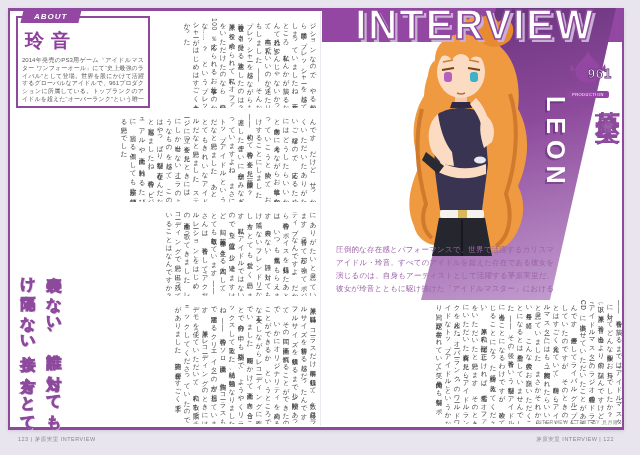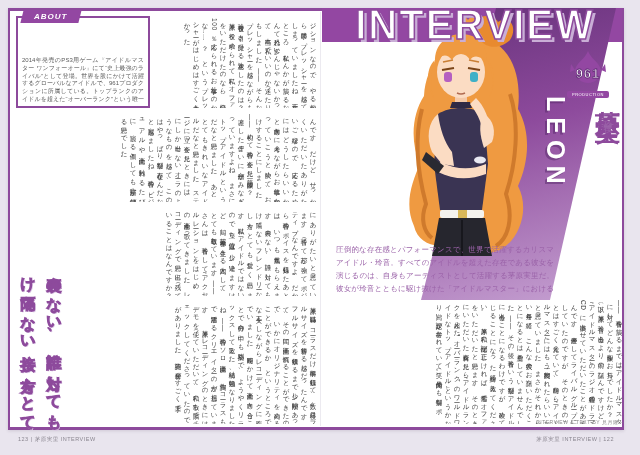--- a/index.html
+++ b/index.html
@@ -37,21 +37,21 @@
   .wedge{position:absolute;left:322px;top:8px;width:300px;height:292px;
          background:linear-gradient(165deg,#5f2d74 0%,#8d4a9c 45%,#c7a3d3 100%);
          clip-path:polygon(58% 0,98% 0,76% 100%,33% 100%);}
   .interview-header{position:absolute;left:328px;top:3px;width:294px;height:44px;text-align:center;
         font-size:40px;line-height:42px;font-weight:bold;color:#ffffff;letter-spacing:2px;
         -webkit-text-stroke:1.5px #8d4a9c;text-shadow:3px 3px 0 #c9aed6;transform:scaleY(1.04);}
   .char-art{position:absolute;left:360px;top:14px;width:208px;height:242px;}
 
   .logo-961{position:absolute;left:567px;top:50px;width:42px;height:54px;text-align:center;}
   .logo-961 .flame{position:relative;width:42px;height:40px;}
-  .logo-961 .num{position:absolute;left:0;top:16px;width:42px;text-align:center;
+  .logo-961 .num{position:absolute;left:12px;top:16px;width:42px;text-align:center;
         font-size:13px;font-weight:bold;color:#fff;-webkit-text-stroke:0.8px #5f2d74;letter-spacing:1px;}
   .logo-961 .cap{display:block;margin-top:1px;font-size:4px;color:#fff;background:#9347a2;
         border-radius:2px;padding:1px 0;letter-spacing:0.5px;}
 
   .leon-v{position:absolute;left:541px;top:96px;height:160px;writing-mode:vertical-rl;
           font-size:25px;font-weight:bold;color:#ffffff;letter-spacing:6px;
           text-shadow:2px 2px 0 rgba(80,35,100,.45);}
   .actor{position:absolute;left:592px;top:90px;height:230px;writing-mode:vertical-rl;text-align:left;}
   .actor .nm{font-size:25px;font-weight:bold;color:#8d4a9c;letter-spacing:4px;}
   .actor .rl{font-size:9px;color:#9a62a8;letter-spacing:2px;}
@@ -134,20 +134,21 @@
   </div>
 
   <p class="lead">圧倒的な存在感とパフォーマンスで、世界で活躍するカリスマアイドル・玲音。すべてのアイドルを超えた存在である彼女を演じるのは、自身もアーティストとして活躍する茅原実里だ。彼女が玲音とともに駆け抜けた「アイドルマスター」における日々を振り返る。</p>
   <div class="v iband">――玲音を演じるまでは『アイドルマスター』に対してどんな印象をお持ちでしたか？　茅原実里（以下、茅原）　玲音と出会うより前の話なんですけど、『アイドルマスター』のラジオ番組のドラマCDに出演させていただいたことがあるんです。声優としてライバルグループに所属していたのですが、そのときのことはすごく覚えていて、当時から『アイドルマスター』にはもう一度関われたらいいなと思っていました。まさかそれから長い年月を経て、こんな大役のお話をいただくことになるとは予想もしていませんでした。――その後、玲音という特別なアイドルに出会うことになるわけですが、改めて演じることになった経緯を教えてください。　茅原　私の記憶が正しければ、指名でオファーをいただいたと思います。そのときにいただいた資料を見たら『アイドルランクを超えた“オーバーランク”のワールドワイドなトップアイドル』というかなり高い設定が書かれていて（笑）。作品内でも特別なポ</div>
   <div class="credit">INTERVIEW &amp; TEXT BY 見月隆一</div>
 
   <div class="about-box"></div>
   <div class="about-ribbon">
     <span>ABOUT</span>
   </div>
+  <h1 class="about-title">玲音</h1>
   <p class="about-body">2014年発売のPS3用ゲーム『アイドルマスター ワンフォーオール』にて“史上最強のライバル”として登場。世界を股にかけて活躍するグローバルなアイドルで、961プロダクションに所属している。トップランクのアイドルを超えた“オーバーランク”という唯一のアイドルで、その実力に加えて奔放な自由さも魅力。詩花とともにユニット・ZWEIGLANZとしても活動を展開する。</p>
 
   <div class="v band1">ジションなので、やる前から勝手にプレッシャーを感じてしまっていましたね。正直なところ、私なんかが演じるなんて恐れ多いんじゃないかって、本当に私でいいのか迷ったりもしました。――そんなプレッシャーを感じながらも玲音役を引き受ける決意をしたのは？　茅原　役を求められて私にオファーをいただけたのなら、自分に100％応えられるお仕事なのかな……？　というプレッシャーがはじめはすごく大きかった</div>
   <div class="v band2">んです。だけど、せっかくいただいたありがたいご縁なので、応えるためにはどうしたらいいかと前向きに考えながらお仕事に向かっていこうと決めて、お受けすることにしました。――初めて玲音の姿を見た第一印象は？　茅原　凛とした佇まいに自信がみなぎっていますよね。まさにトップアイドルという風格だなと思いました。あと、とてもきれいなアイドルだなと思いました。ステージに立つ姿を見たときには、彼女にしか出せないオーラのようなものを感じて、この子はやっぱり特別な存在なんだなと実感しましたね。玲音のビジュアルや楽曲に触れるたびに、演じる側としても背筋が伸びる思いでした。</div>
   <div class="v band3">にありがたいと思っています。玲音って芯が強くてポジティブなんですよ。だから玲音のボイスを収録したあとは、いつも元気をもらえます。裏のない、誰に対しても分け隔てないフレンドリーな接し方をとても愛しく思います。私はアイドルではないので立ち位置は少し違いますけど、同じ芸能界を生きる人間として、とても尊敬しています。――茅原さんは、玲音として『アクセルレーション』をはじめ、数々の楽曲を歌ってきました。レコーディングで思い出に残っていることはなんですか？</div>
   <div class="v band4">茅原　当時は1コーラスだけ事前に収録して、数ヶ月後にフルサイズを録音する感じだったんです。フルサイズを収録するまで少し時間があって、その間に楽曲に慣れることができたので、いかにオリジナリティを高めることができるか、というところで色々な工夫をしながらレコーディングに臨んでいました。時間をかけて楽曲と向き合うことで自分の中にも馴染んで、ようやくリラックスして歌えた。結構、勉強になりましたね。――玲音のソロ楽曲は、作詞もコーラスも世界で活躍するクリエイターの方が担当しています。　茅原　レコーディングのときにはデモを使っていただいて、私の歌も隣でチェックしてくださっていたので安心感がありました。英語の発音がすごく上手で、</div>
 
   <div class="pull-quote">裏のない、誰に対しても分け隔てない接し方をとても愛しく思います</div>
 
   <div class="footer l">123 | 茅原実里 INTERVIEW</div>

